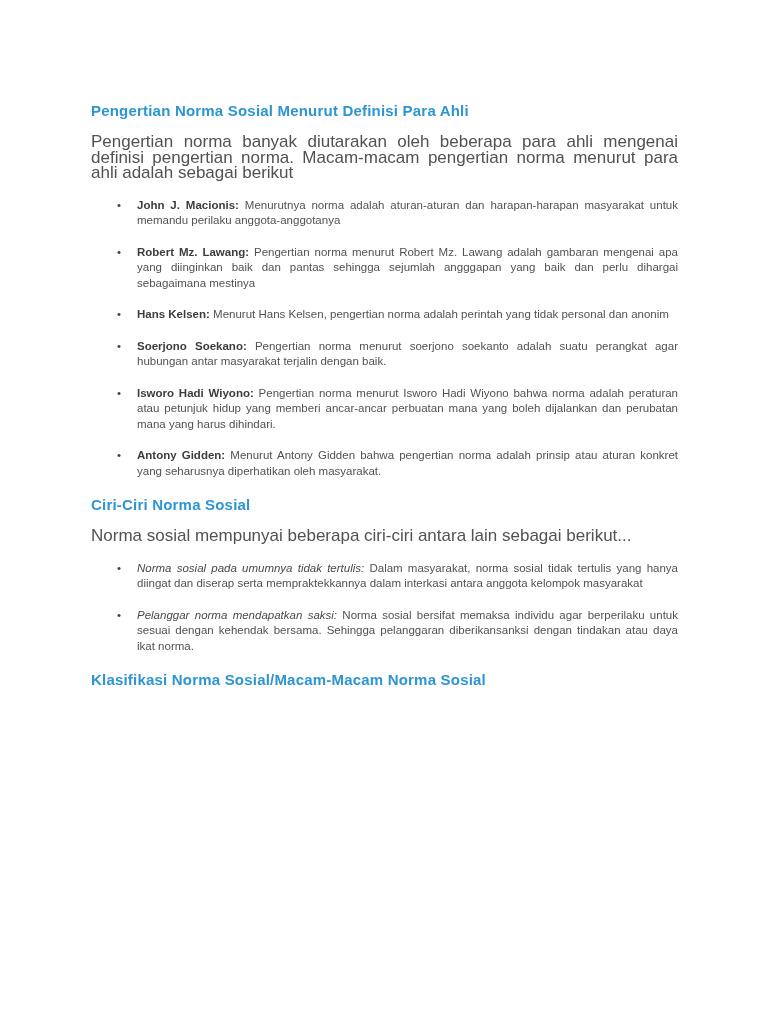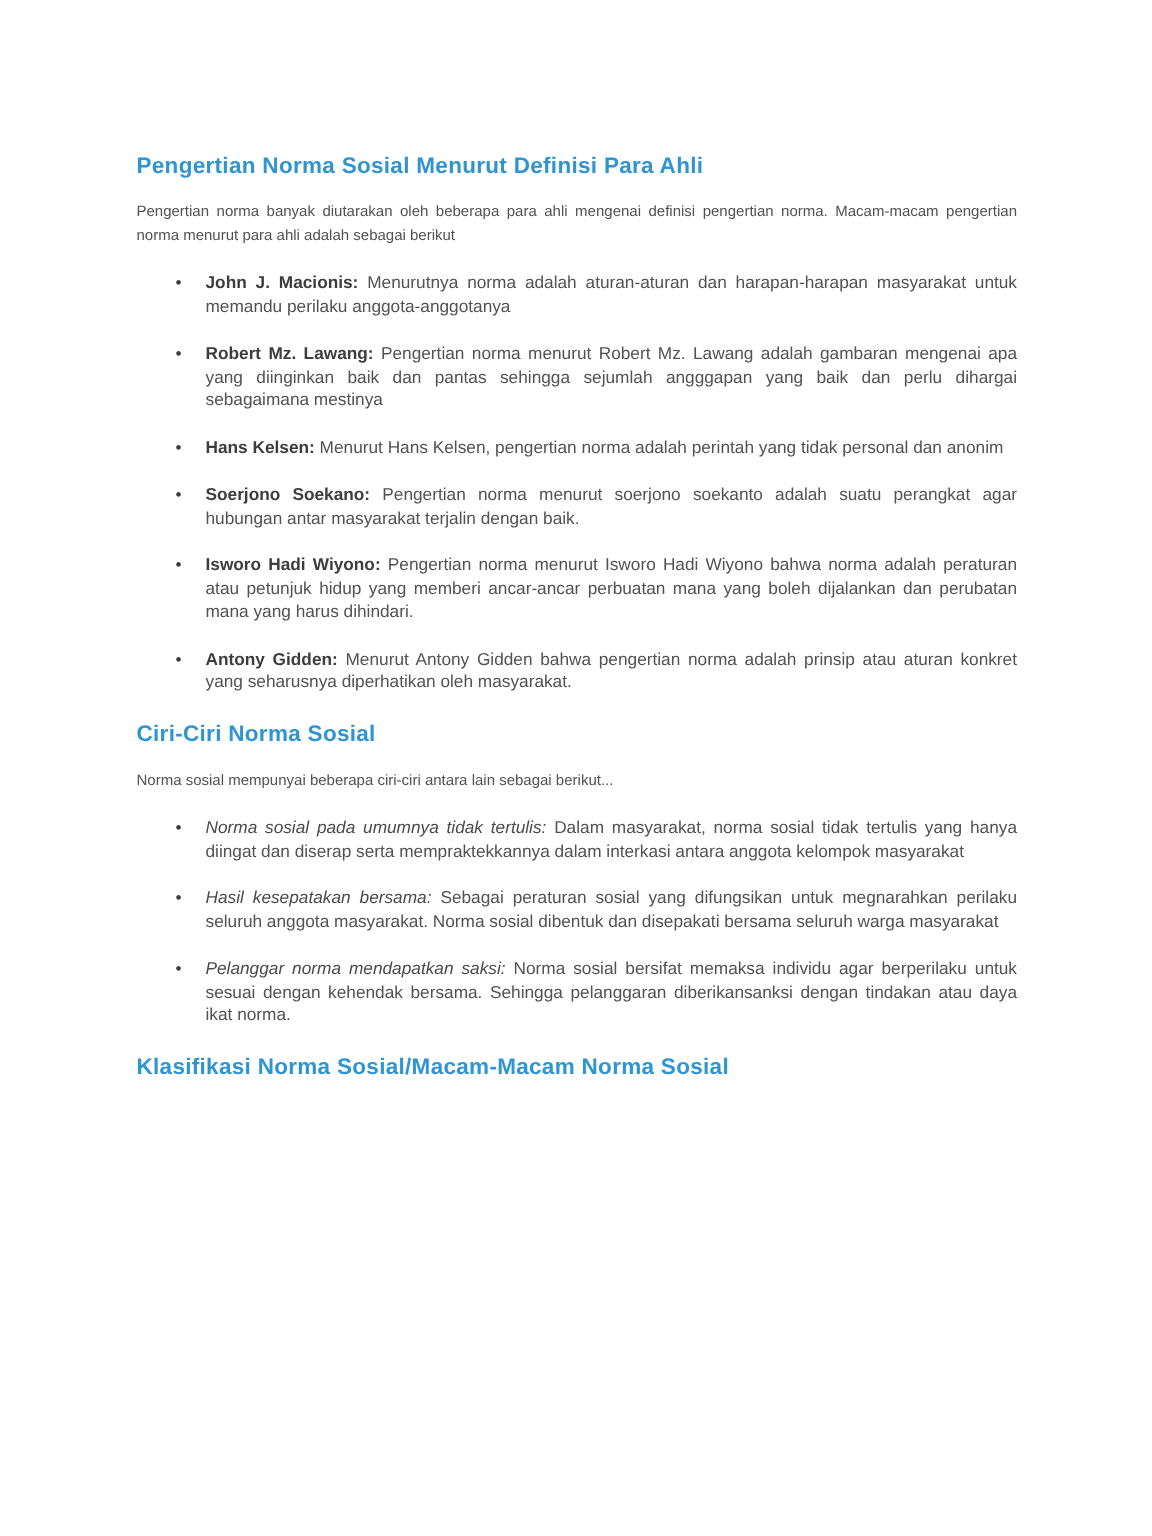--- a/index.html
+++ b/index.html
@@ -19,21 +19,21 @@
   .section-heading {
     font-size: 15px;
     font-weight: bold;
     color: #2e95d3;
     letter-spacing: 0.2px;
     margin: 2px 0 14px 0;
     line-height: 19px;
   }
   .section:first-child .section-heading { margin-top: 0; }
   .section-intro {
-    font-size: 10px;
+    font-size: 17px;
     line-height: 15.5px;
     text-align: justify;
     color: #525254;
     margin: 0 0 17px 0;
   }
   ul.bullet-list {
     list-style: none;
     margin: 0;
     padding: 0;
   }
@@ -101,24 +101,20 @@
 
   <div class="section">
     <h2 class="section-heading">Ciri-Ciri Norma Sosial</h2>
     <p class="section-intro">Norma sosial mempunyai beberapa ciri-ciri antara lain sebagai berikut...</p>
     <ul class="bullet-list">
       <li>
         <span class="lead-italic">Norma sosial pada umumnya tidak tertulis:</span>
         <span>Dalam masyarakat, norma sosial tidak tertulis yang hanya diingat dan diserap serta mempraktekkannya dalam interkasi antara anggota kelompok masyarakat</span>
       </li>
       <li>
-        <span class="lead-italic">Hasil kesepatakan bersama:</span>
-        <span>Sebagai peraturan sosial yang difungsikan untuk megnarahkan perilaku seluruh anggota masyarakat. Norma sosial dibentuk dan disepakati bersama seluruh warga masyarakat</span>
-      </li>
-      <li>
         <span class="lead-italic">Pelanggar norma mendapatkan saksi:</span>
         <span>Norma sosial bersifat memaksa individu agar berperilaku untuk sesuai dengan kehendak bersama. Sehingga pelanggaran diberikansanksi dengan tindakan atau daya ikat norma.</span>
       </li>
     </ul>
   </div>
 
   <div class="section">
     <h2 class="section-heading">Klasifikasi Norma Sosial/Macam-Macam Norma Sosial</h2>
   </div>
 

